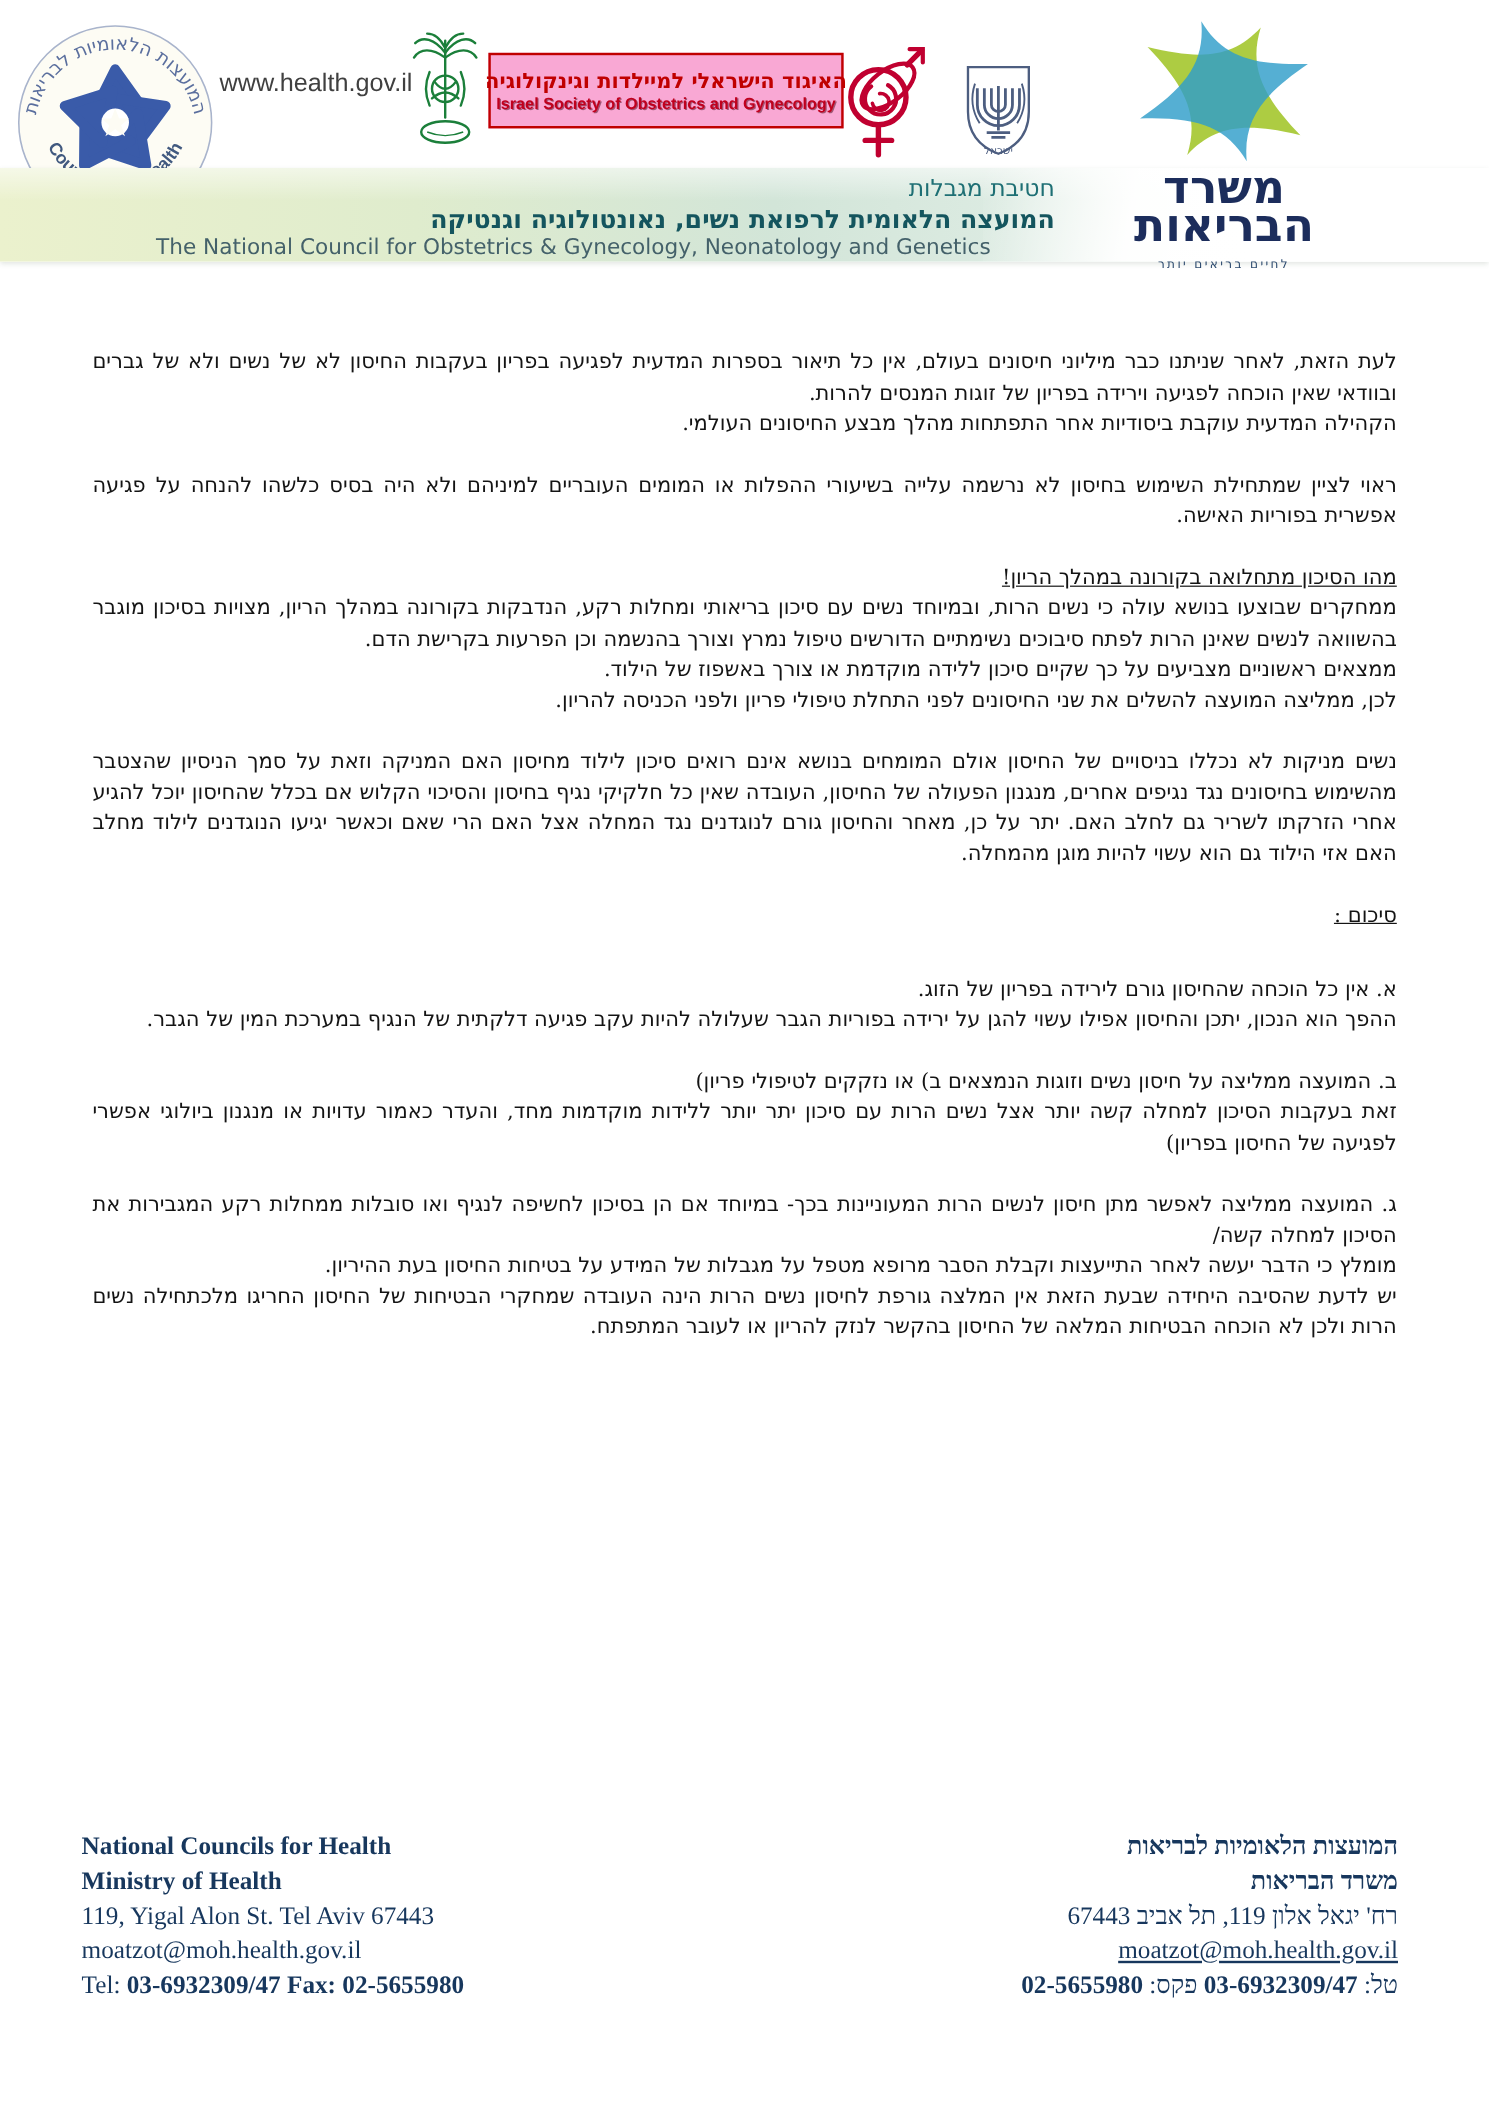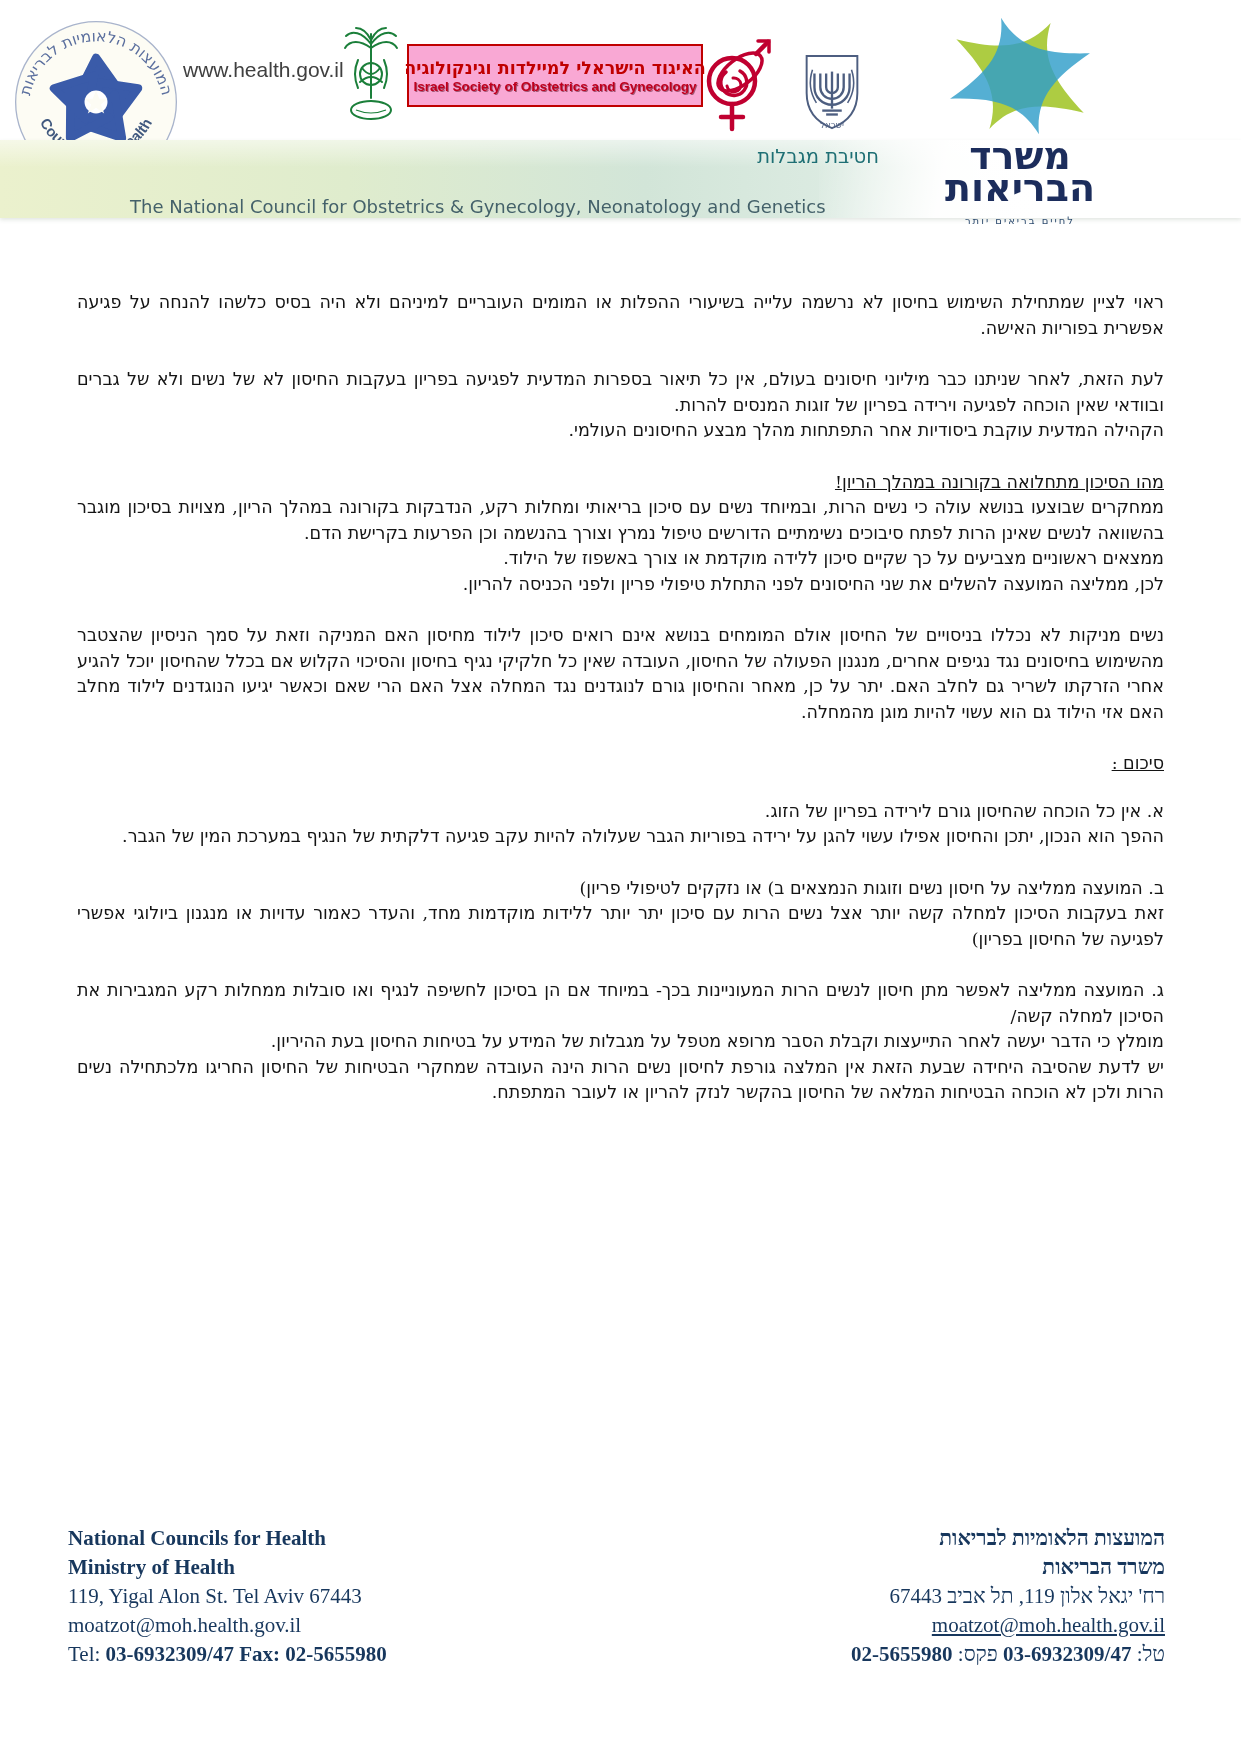--- a/index.html
+++ b/index.html
@@ -44,21 +44,21 @@
   .banner-council-en{ position:absolute; top:56px; left:130px;  font-size:18px; color:#44616a; z-index:2; white-space:nowrap; }
 
   
   .doc-body { position:absolute; top:290px; right:77px; width:1087px; direction:rtl;
               text-align:justify; text-align-last:right; color:#141414;
               font-family:"DejaVu Serif","DejaVu Sans",sans-serif;
               font-size:17.5px; line-height:25.5px; }
   .doc-body .para { margin-bottom:26px; }
   .doc-body .heading { text-decoration:underline; margin:22px 0 0 0; }
   .doc-body .heading.h2 { margin-top:0; }
-  .doc-body .heading.h3 { margin-top:2px; margin-bottom:22px; }
+  .doc-body .heading.h3 { margin-top:2px; margin-bottom:36px; }
 
   
   .footer { position:absolute; top:1524px; left:68px; width:1097px; display:flex; justify-content:space-between;
             font-family:Liberation Serif, serif; color:#17375d; font-size:21px; line-height:29px; }
   .footer .fbold { font-weight:bold; }
   .footer-left  { text-align:left; }
   .footer-right { text-align:right; direction:rtl; }
   .femail-link { color:#17375d; text-decoration:underline; cursor:pointer; }
   .num { unicode-bidi:embed; direction:ltr; }
 </style>
@@ -151,31 +151,32 @@
         <path d="M120 5 C112 40 90 56 42 70 C90 84 112 100 120 135 C128 100 150 84 198 70 C150 56 128 40 120 5 Z" fill="#a9c938" opacity="0.95" transform="rotate(30 120 70)"></path>
         <path d="M120 5 C112 40 90 56 42 70 C90 84 112 100 120 135 C128 100 150 84 198 70 C150 56 128 40 120 5 Z" fill="#2f9dc9" opacity="0.82" transform="rotate(-18 120 70)"></path>
       </svg>
       <div class="moh-name">משרד</div>
       <div class="moh-name">הבריאות</div>
       <div class="moh-tagline">לחיים בריאים יותר</div>
     </div>
 
     <div class="banner">
       <div class="banner-division">חטיבת מגבלות</div>
+      <div class="banner-council-he">המועצה הלאומית לרפואת נשים, נאונטולוגיה וגנטיקה</div>
       <div class="banner-council-en">The National Council for  Obstetrics &amp; Gynecology, Neonatology and Genetics</div>
     </div>
   </div>
 
   <div class="doc-body">
-      <div class="para">
-        <div class="ln">ראוי לציין  שמתחילת השימוש בחיסון לא נרשמה עלייה בשיעורי ההפלות או המומים העובריים למיניהם ולא היה בסיס כלשהו להנחה על פגיעה אפשרית בפוריות האישה.</div>
-      </div>
       <div class="para">
         <div class="ln">לעת הזאת,  לאחר שניתנו כבר מיליוני חיסונים בעולם, אין כל תיאור בספרות המדעית לפגיעה בפריון בעקבות החיסון לא של נשים ולא של גברים ובוודאי שאין הוכחה לפגיעה וירידה בפריון של זוגות המנסים להרות.</div>
         <div class="ln">הקהילה המדעית עוקבת ביסודיות אחר התפתחות מהלך מבצע החיסונים העולמי.</div>
+      </div>
+      <div class="para">
+        <div class="ln">ראוי לציין  שמתחילת השימוש בחיסון לא נרשמה עלייה בשיעורי ההפלות או המומים העובריים למיניהם ולא היה בסיס כלשהו להנחה על פגיעה אפשרית בפוריות האישה.</div>
       </div>
       <div class="heading h1">מהו הסיכון מתחלואה בקורונה במהלך הריון!</div>
       <div class="para">
         <div class="ln">ממחקרים שבוצעו בנושא עולה כי נשים הרות, ובמיוחד נשים עם סיכון בריאותי ומחלות רקע, הנדבקות בקורונה במהלך הריון, מצויות בסיכון מוגבר בהשוואה לנשים שאינן הרות  לפתח סיבוכים  נשימתיים הדורשים טיפול נמרץ וצורך בהנשמה וכן הפרעות בקרישת הדם.</div>
         <div class="ln">ממצאים ראשוניים מצביעים על כך שקיים סיכון ללידה מוקדמת או צורך באשפוז של הילוד.</div>
         <div class="ln">לכן, ממליצה המועצה להשלים את שני החיסונים לפני התחלת טיפולי פריון ולפני הכניסה להריון.</div>
       </div>
       <div class="para">
         <div class="ln">נשים מניקות לא נכללו בניסויים של החיסון אולם המומחים בנושא אינם רואים סיכון לילוד מחיסון האם המניקה וזאת על סמך הניסיון שהצטבר מהשימוש בחיסונים נגד נגיפים אחרים, מנגנון הפעולה של החיסון, העובדה שאין כל חלקיקי נגיף בחיסון והסיכוי הקלוש אם בכלל שהחיסון יוכל להגיע אחרי הזרקתו לשריר גם לחלב האם.  יתר על כן, מאחר והחיסון גורם לנוגדנים נגד המחלה אצל האם הרי שאם וכאשר יגיעו הנוגדנים לילוד מחלב האם אזי הילוד גם הוא עשוי להיות מוגן מהמחלה.</div>
       </div>

